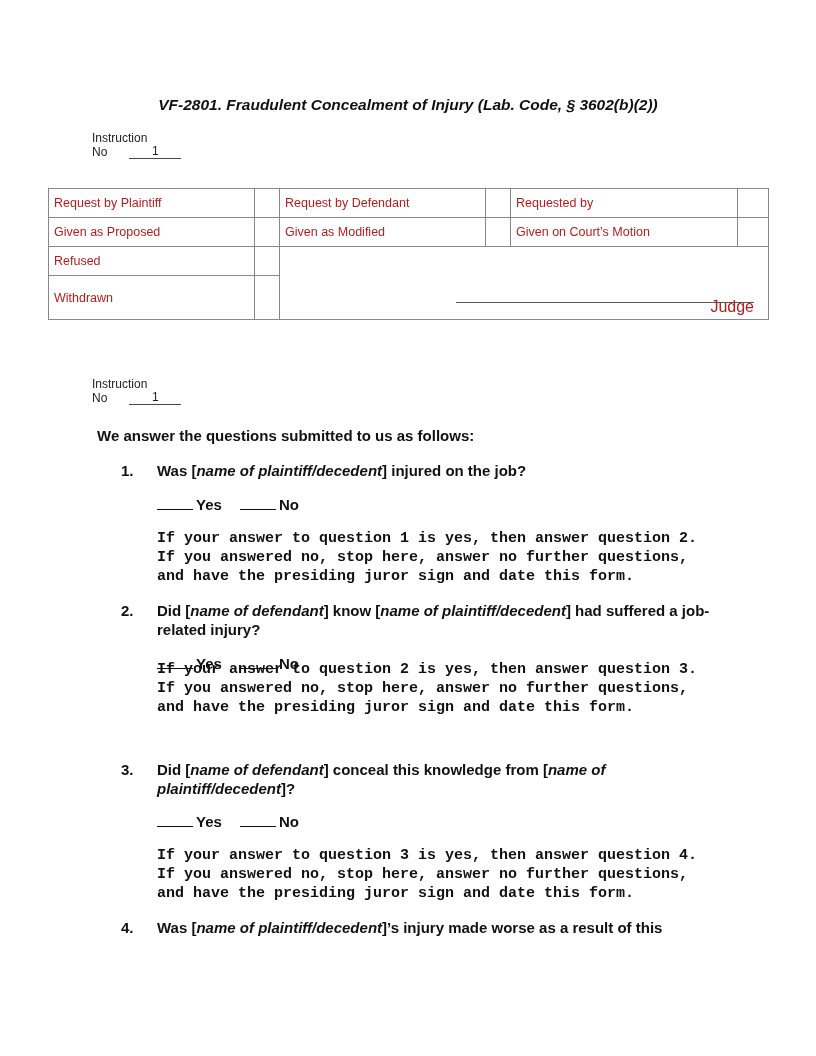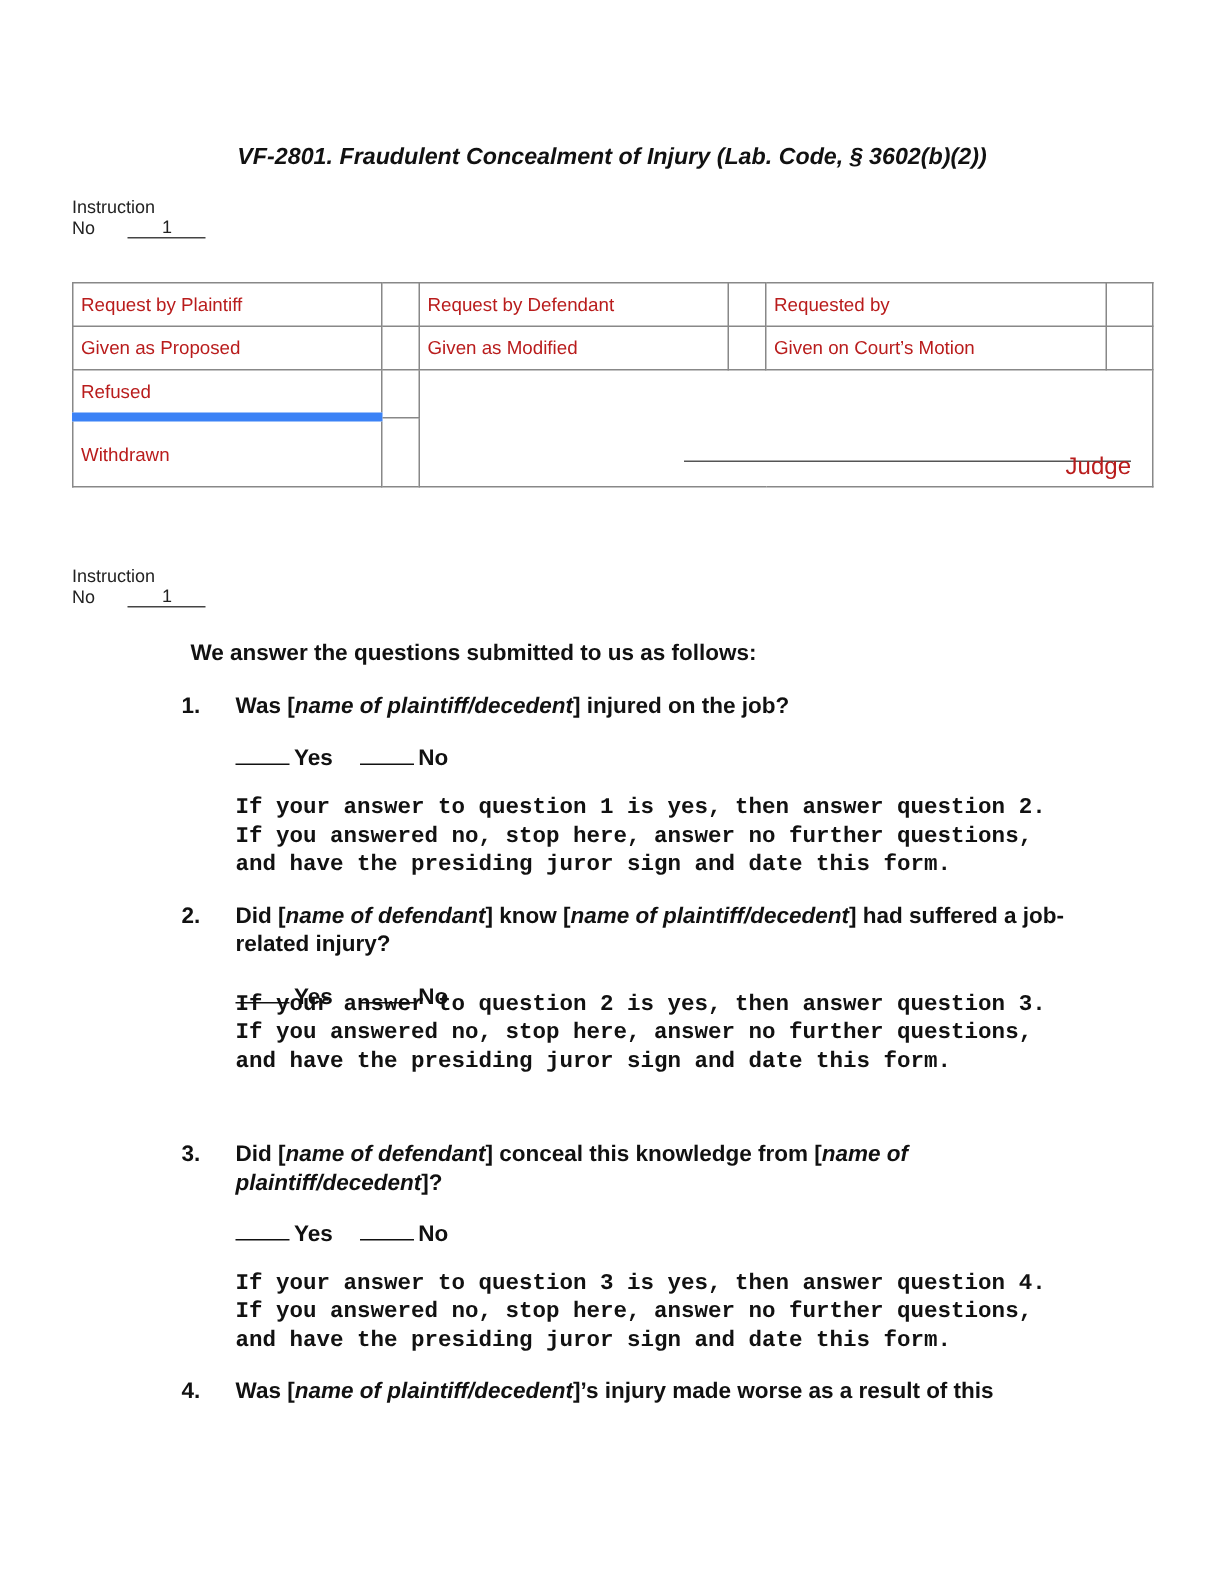--- a/index.html
+++ b/index.html
@@ -1,32 +1,32 @@
 <!DOCTYPE html>
 <html><head>
 <meta charset="utf-8">
 <style>
   html, body { margin: 0; padding: 0; background: #ffffff; }
   body { width: 816px; height: 1056px; position: relative; overflow: hidden;
          font-family: "Liberation Sans", sans-serif; color: #111; }
   .abs { position: absolute; }
   .title { top: 96px; left: 0; width: 816px; text-align: center; font-weight: bold; font-size: 15.5px; font-style: italic; }
-  .instr { font-size: 12px; line-height: 14px; color: #222; }
+  .instr { font-size: 12px; line-height: 14px; color: #222; margin-left: 44px; }
   .instr .no-row { display: flex; align-items: flex-end; }
   .instr .no-val { display: inline-block; width: 52px; margin-left: 22px; text-align: center;
                    border-bottom: 1px solid #444; line-height: 13px; }
   table.req { position: absolute; top: 188px; left: 48px; width: 721px; border-collapse: collapse;
               font-size: 12.5px; color: #b91c1c; }
   table.req td { border: 1px solid #888; padding: 0 5px; height: 28px; vertical-align: middle; }
   table.req td.box { width: 24px; padding: 0; }
   .judge-area { position: relative; }
   .judge-line { position: absolute; left: 176px; right: 14px; bottom: 16px; border-top: 1px solid #555; }
   .judge-label { position: absolute; right: 14px; bottom: 3px; font-size: 16px; }
   .body-text { font-weight: bold; font-size: 15px; line-height: 19px; }
-  .intro { top: 426px; left: 97px; margin-left: 30px; }
+  .intro { top: 426px; left: 97px; }
   .qnum { position: absolute; left: 121px; }
   .qtext { position: absolute; left: 157px; width: 580px; }
   .yesno { position: absolute; left: 157px; }
   .yesno .blank { display: inline-block; width: 36px; border-bottom: 1.5px solid #111; height: 14px; vertical-align: baseline; margin-right: 3px; }
   .yesno .gap { display: inline-block; width: 18px; }
   .instrtext { position: absolute; left: 157px; width: 560px; font-family: Liberation Mono, monospace; }
   i { font-style: italic; }
 </style>
 </head>
 <body>
@@ -61,21 +61,21 @@
   </tr>
   <tr>
     <td>Refused</td>
     <td class="box"></td>
     <td colspan="4" rowspan="2" class="judge-area">
       <div class="judge-line"></div>
       <div class="judge-label">Judge</div>
     </td>
   </tr>
   <tr>
-    <td style="height:43px; border-top:6px solid #3b82f6;">Withdrawn</td>
+    <td style="height:43px; border-top:1px solid #3b82f6;">Withdrawn</td>
     <td class="box" style="border-top:1px solid #333;"></td>
   </tr>
 </tbody>
   </table>
 
 <div class="abs instr" style="top:377px; left:48px;">
   <div>Instruction</div>
   <div class="no-row">
     <span>No</span>
     <span class="no-val">1</span>

